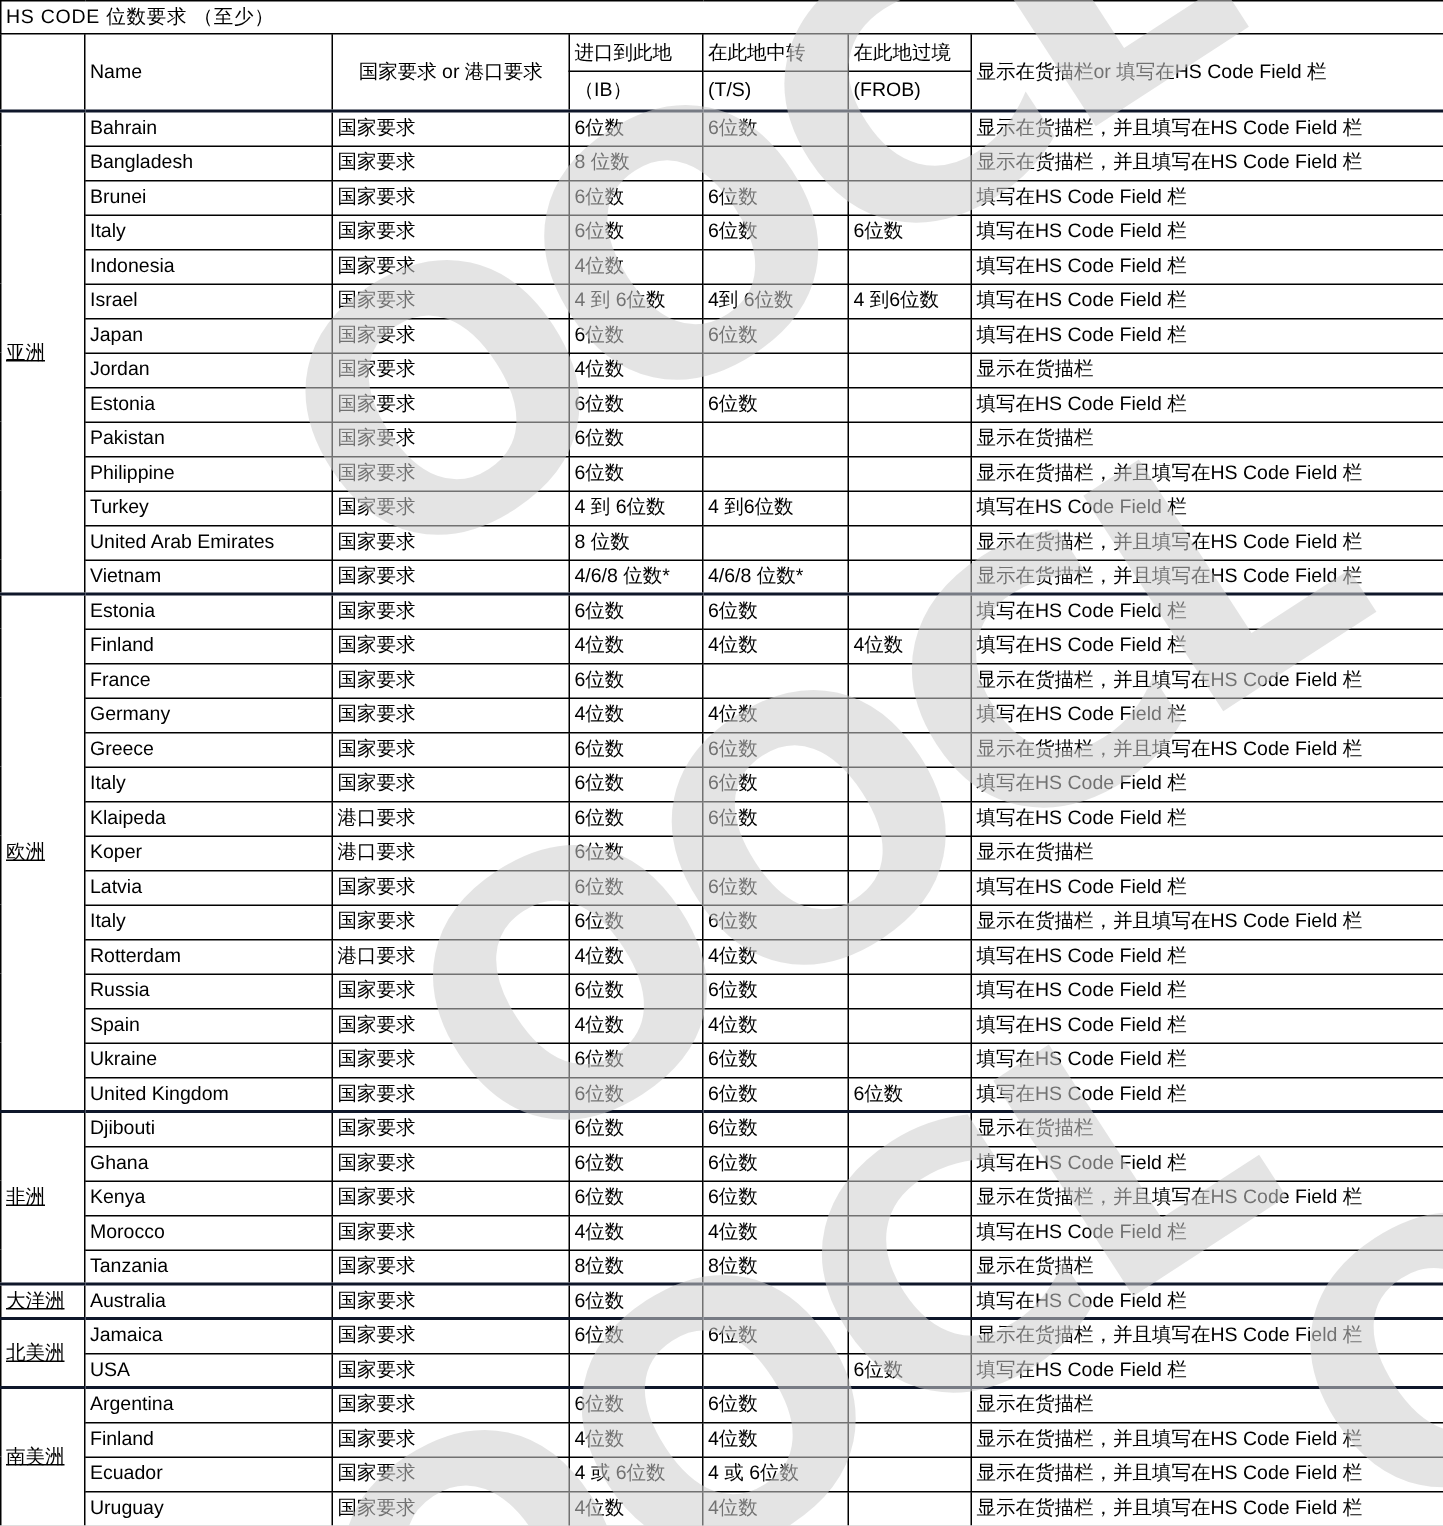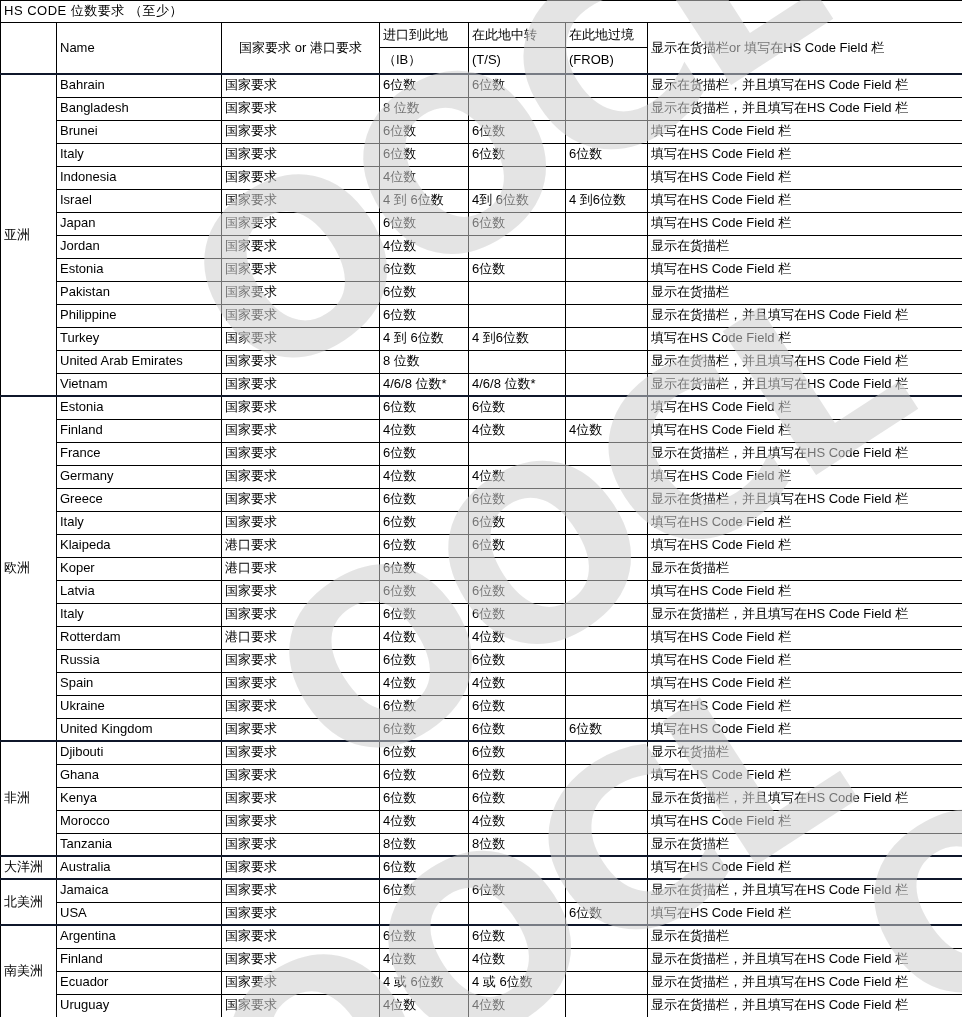--- a/index.html
+++ b/index.html
@@ -16,21 +16,21 @@
   }
   .title-cell {
     font-size:16px; font-weight:bold; text-align:center; height:21px;
     letter-spacing:0.5px;
   }
   thead tr.h1 th { height:24px; }
   thead tr.h2 th { height:25px; }
   thead th.c-region { text-align:center; }
   thead th.c-req { text-align:center; }
   tbody tr { height:23px; }
-  td.region { text-align:center; padding:0 1px; }
+  td.region { text-align:center; padding:0 1px;text-decoration:underline; }
   td.req { text-align:center; }
   tr.group-start td, tr.group-start th { border-top:2px solid #0f172a; }
   thead tr.h1 th { border-top:1px solid #000; }
   .wm {
     position:absolute; z-index:5; pointer-events:none;
     font-family:"DejaVu Sans","Liberation Sans",sans-serif;
     font-weight:bold; font-size:235px; letter-spacing:-10px;
     color:rgba(205,205,205,0.55);
     transform:rotate(-33deg); transform-origin:0 0; white-space:nowrap;
     line-height:1;

